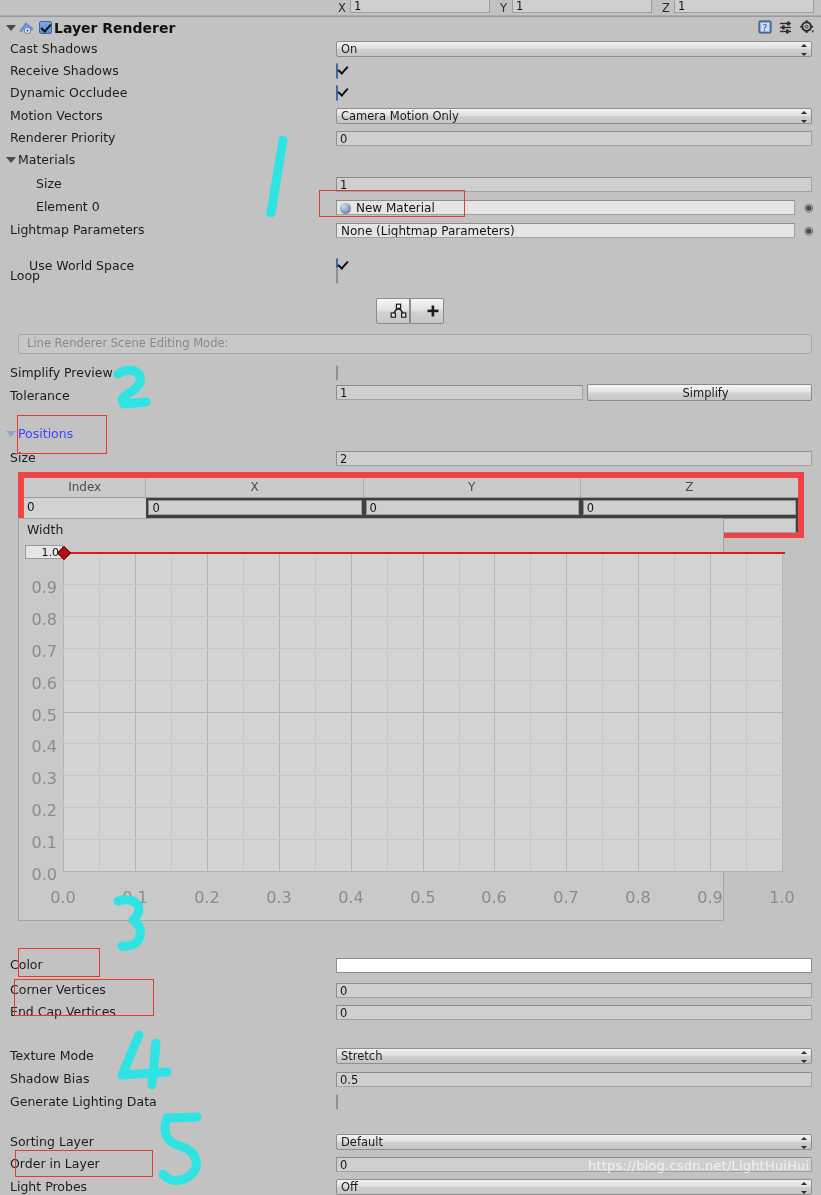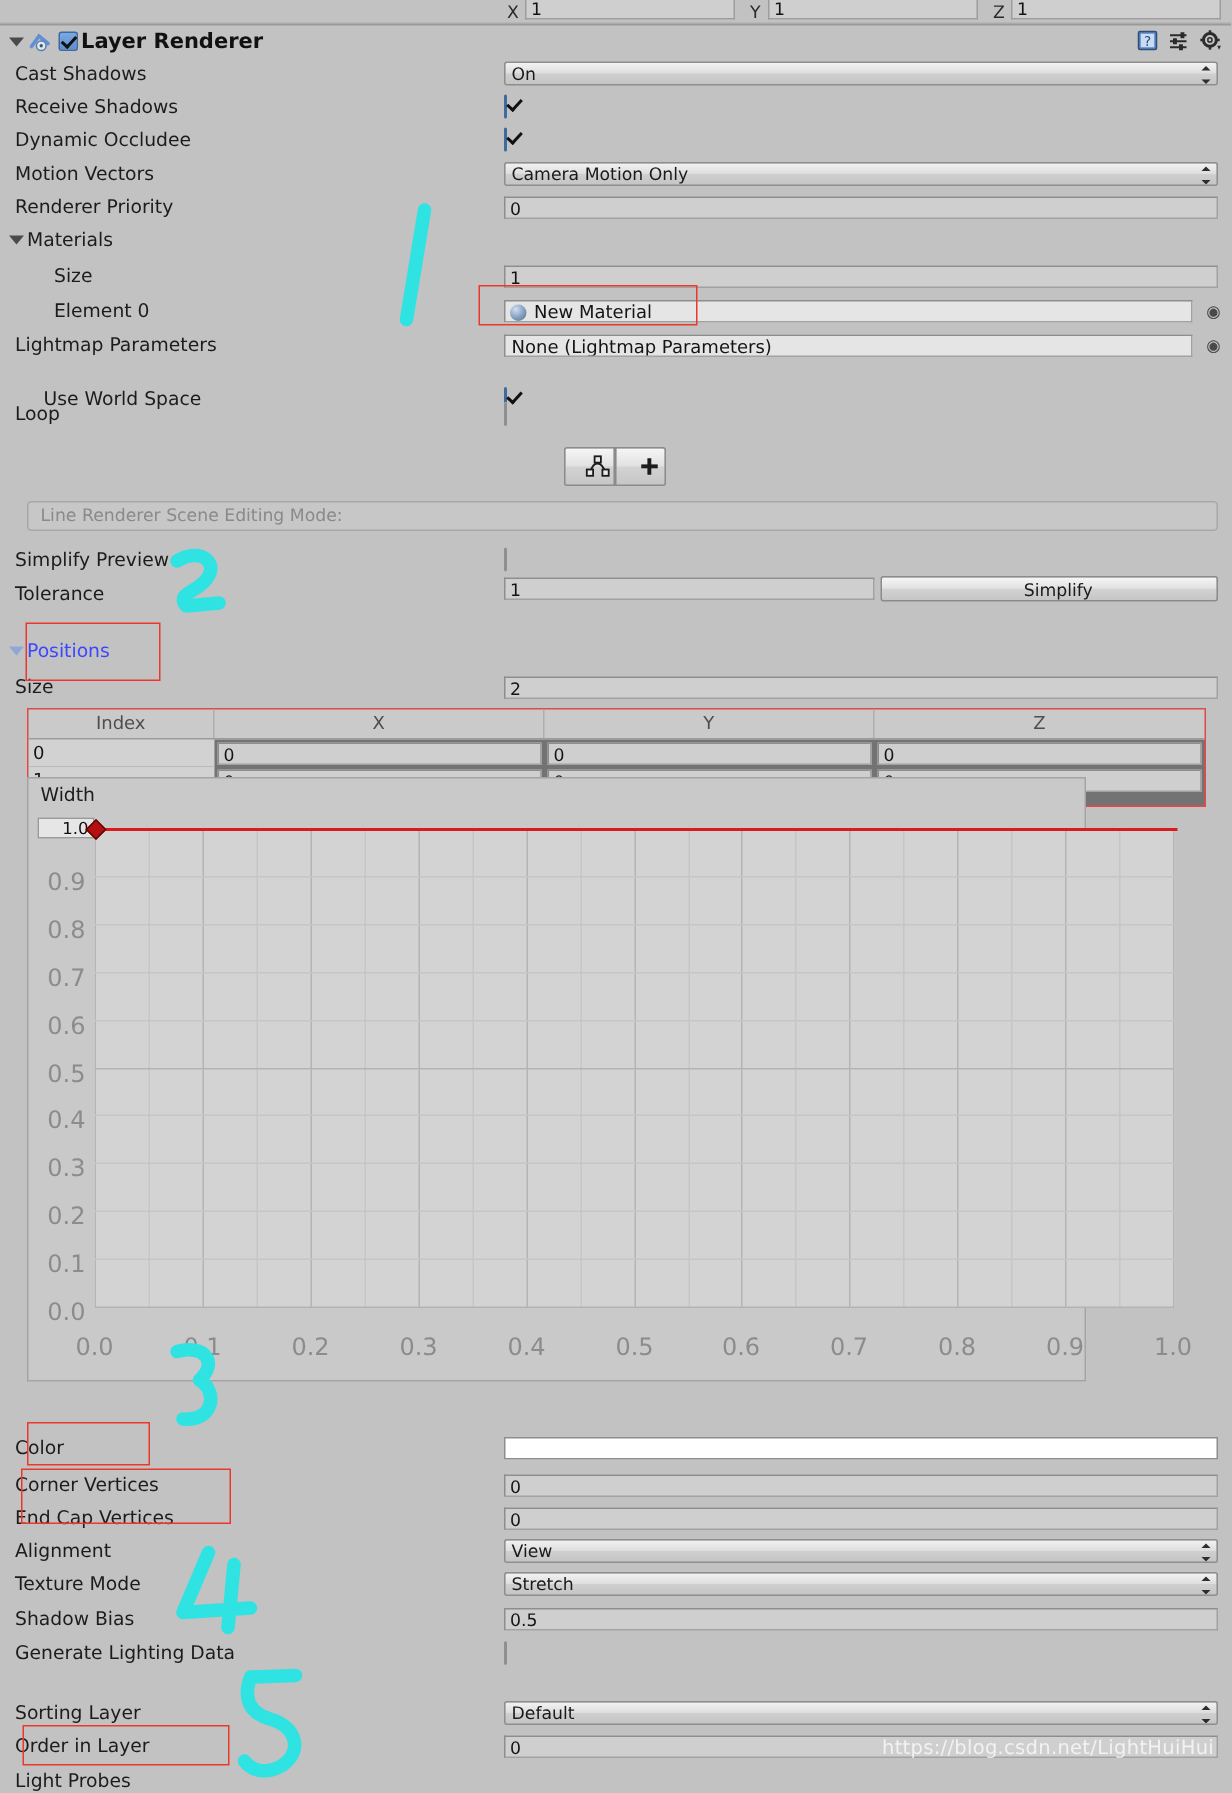--- a/index.html
+++ b/index.html
@@ -204,22 +204,22 @@
     color:#8a8a8a;
     font-size:11.5px;
     line-height:17px;
     padding-left:8px;
   }
 
   
   .tbl{
     position:absolute;
     box-sizing:border-box;
-    background:#737373;
-    border:1px solid #ef4444;
+    background:#404040;
+    border:6px solid #ef4444;
   }
   .tbl-head{
     display:flex;height:19px;
     border-bottom:1px solid #9b9b9b;
     background:#cacaca;
   }
   .tbl-head div{
     text-align:center;
     font-size:12px;
     color:#4e4e4e;
@@ -615,32 +615,20 @@
     </div>
   </div>
 
   <div class="row" style="position:absolute;top:1001px;left:0;right:0;">
     <span class="lbl">End Cap Vertices</span>
     <div class="ctl">
       <div class="textfield">0</div>
     </div>
   </div>
 
-  <div class="row" style="position:absolute;top:1023px;left:0;right:0;">
-    <span class="lbl">Alignment</span>
-    <div class="ctl">
-      <div class="popup">
-        <span>View</span>
-        <span class="arrows">
-            <i class="up"></i>
-            <i class="dn"></i>
-          </span>
-      </div>
-    </div>
-  </div>
 
   <div class="row" style="position:absolute;top:1045px;left:0;right:0;">
     <span class="lbl">Texture Mode</span>
     <div class="ctl">
       <div class="popup">
         <span>Stretch</span>
         <span class="arrows">
             <i class="up"></i>
             <i class="dn"></i>
           </span>
@@ -677,20 +665,29 @@
 
   <div class="row" style="position:absolute;top:1153px;left:0;right:0;">
     <span class="lbl">Order in Layer</span>
     <div class="ctl">
       <div class="textfield">0</div>
     </div>
   </div>
 
   <div class="row" style="position:absolute;top:1176px;left:0;right:0;">
     <span class="lbl">Light Probes</span>
+    <div class="ctl">
+      <div class="popup">
+        <span>Off</span>
+        <span class="arrows">
+            <i class="up"></i>
+            <i class="dn"></i>
+          </span>
+      </div>
+    </div>
   </div>
 
   <div class="redbox" style="left:319px;top:190px;width:146px;height:27px;"></div>
   <div class="redbox" style="left:17px;top:415px;width:90px;height:39px;"></div>
   <div class="redbox" style="left:18px;top:948px;width:82px;height:29px;"></div>
   <div class="redbox" style="left:14px;top:979px;width:140px;height:37px;"></div>
   <div class="redbox" style="left:15px;top:1150px;width:138px;height:27px;"></div>
 
   <svg class="cyan" style="left:0;top:0;" width="821" height="1195">
     <g fill="none" stroke="#2fe3e3" stroke-width="9" stroke-linecap="round" stroke-linejoin="round">

